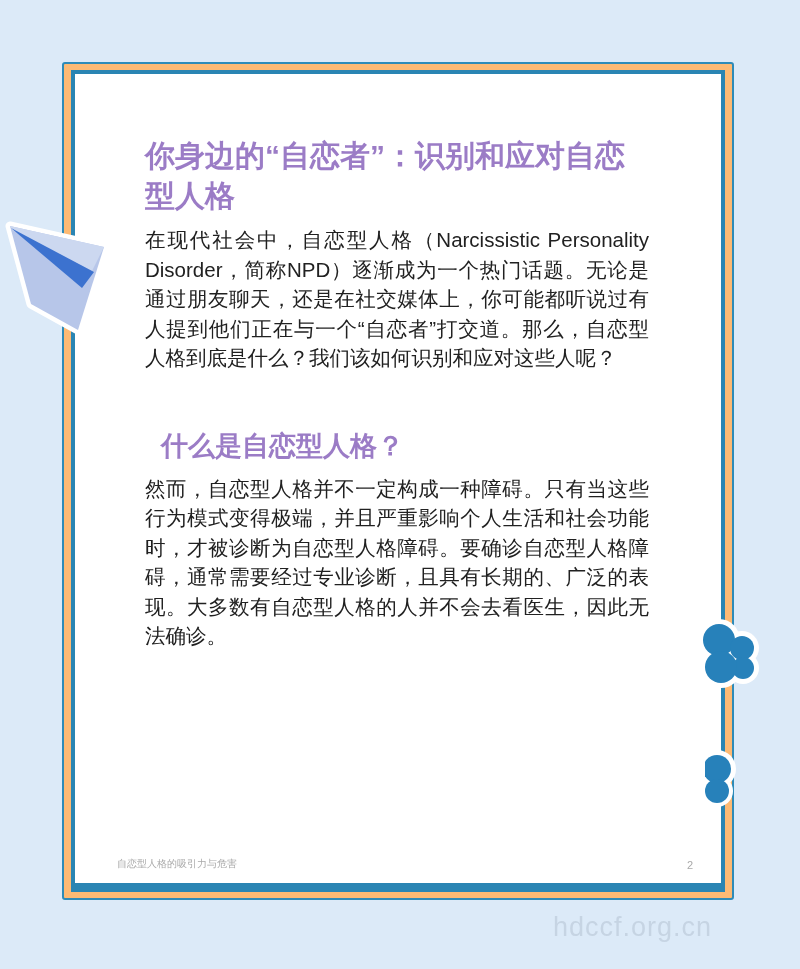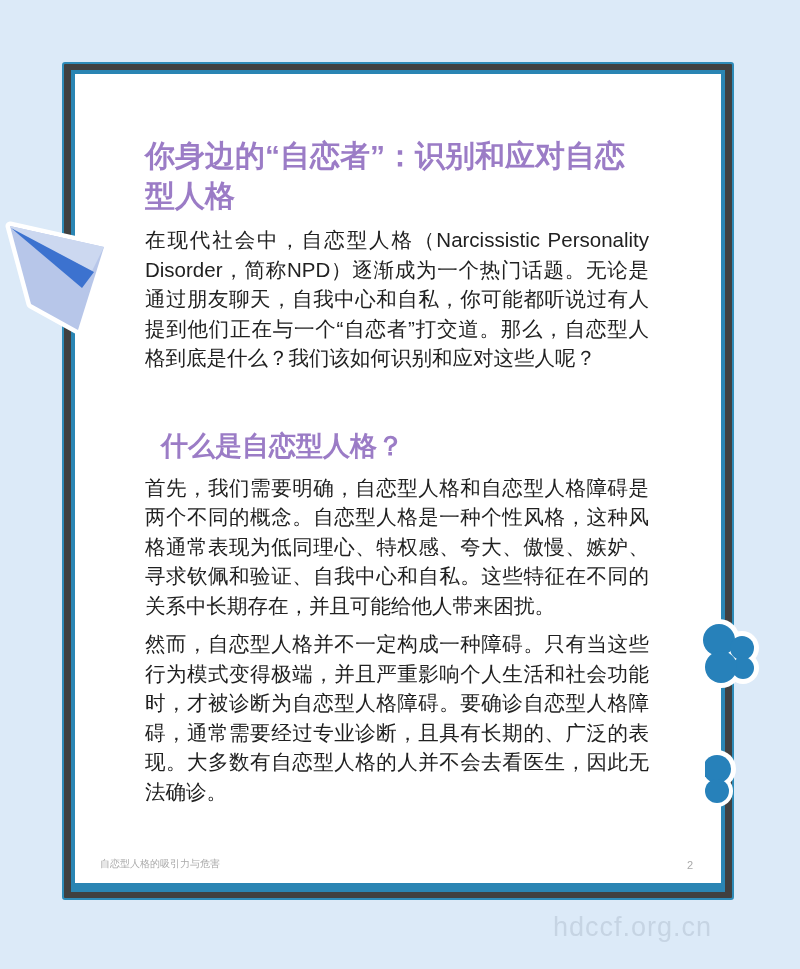--- a/index.html
+++ b/index.html
@@ -9,21 +9,21 @@
     font-family:"Liberation Sans","DejaVu Sans",sans-serif;
     position:relative;
     overflow:hidden;
   }
 
   
   .frame {
     position:absolute; left:62px; top:62px;
     width:672px; height:838px;
     border:2px solid #2e8bb8;
-    background:#404040;
+    background:#fdba74;
     border-radius:3px;
     box-sizing:border-box;
   }
   
   .card {
     position:absolute; left:7px; top:6px; right:7px; bottom:6px;
     background:#ffffff;
     border:4px solid #2a85b3;
     border-bottom-width:9px;
   }
@@ -44,21 +44,21 @@
   }
   .section-heading {
     margin:54px 0 0 16px;
     font-size:27px; line-height:38px;
     font-weight:700; color:#9b7cc6;
   }
   .para-mid { margin-top:8px; }
   .para-last { }
 
   .footer-title {
-    position:absolute; left:25px; bottom:12px;
+    position:absolute; left:42px; bottom:12px;
     font-size:10px; color:#a9a9a9;text-align:center;
   }
   .page-number {
     position:absolute; right:28px; bottom:12px;
     font-size:11px; color:#a9a9a9;
   }
 
   .watermark {
     position:absolute; left:553px; top:912px;
     font-size:27px; color:#c6d4e3;
@@ -69,23 +69,22 @@
   .flower1 { position:absolute; left:697px; top:618px; }
   .flower2 { position:absolute; left:705px; top:743px; }
 </style>
 </head>
 <body>
 
 <div class="frame">
   <div class="card">
     <div class="content">
       <h1 class="doc-title">你身边的“自恋者”：识别和应对自恋型人格</h1>
-      <p class="para">在现代社会中，自恋型人格（Narcissistic Personality Disorder，简称NPD）逐渐成为一个热门话题。无论是通过朋友聊天，自我中心和自私，你可能都听说过有人提到他们正在与一个“自恋者”打交道。那么，自恋型人格到底是什么？我们该如何识别和应对这些人呢？</p>
+      <p class="para">在现代社会中，自恋型人格（Narcissistic Personality Disorder，简称NPD）逐渐成为一个热门话题。无论是通过朋友聊天，还是在社交媒体上，你可能都听说过有人提到他们正在与一个“自恋者”打交道。那么，自恋型人格到底是什么？我们该如何识别和应对这些人呢？</p>
       <h2 class="section-heading">什么是自恋型人格？</h2>
-      <p class="para para-mid">首先，我们需要明确，自恋型人格和自恋型人格障碍是两个不同的概念。自恋型人格是一种个性风格，这种风格通常表现为低同理心、特权感、夸大、傲慢、嫉妒、寻求钦佩和验证、自我中心和自私。这些特征在不同的关系中长期存在，并且可能给他人带来困扰。</p>
       <p class="para para-last">然而，自恋型人格并不一定构成一种障碍。只有当这些行为模式变得极端，并且严重影响个人生活和社会功能时，才被诊断为自恋型人格障碍。要确诊自恋型人格障碍，通常需要经过专业诊断，且具有长期的、广泛的表现。大多数有自恋型人格的人并不会去看医生，因此无法确诊。</p>
     </div>
     <div class="footer-title">自恋型人格的吸引力与危害</div>
     <div class="page-number">2</div>
   </div>
 </div>
 
 <svg class="plane" width="112" height="128" viewBox="0 0 112 128">
   <polygon points="10,13 104,34 78,117 31,91" fill="#ffffff" stroke="#ffffff" stroke-width="9" stroke-linejoin="round"></polygon>
   <polygon points="10,13 104,34 78,117 31,91" fill="#b7c6e9"></polygon>

